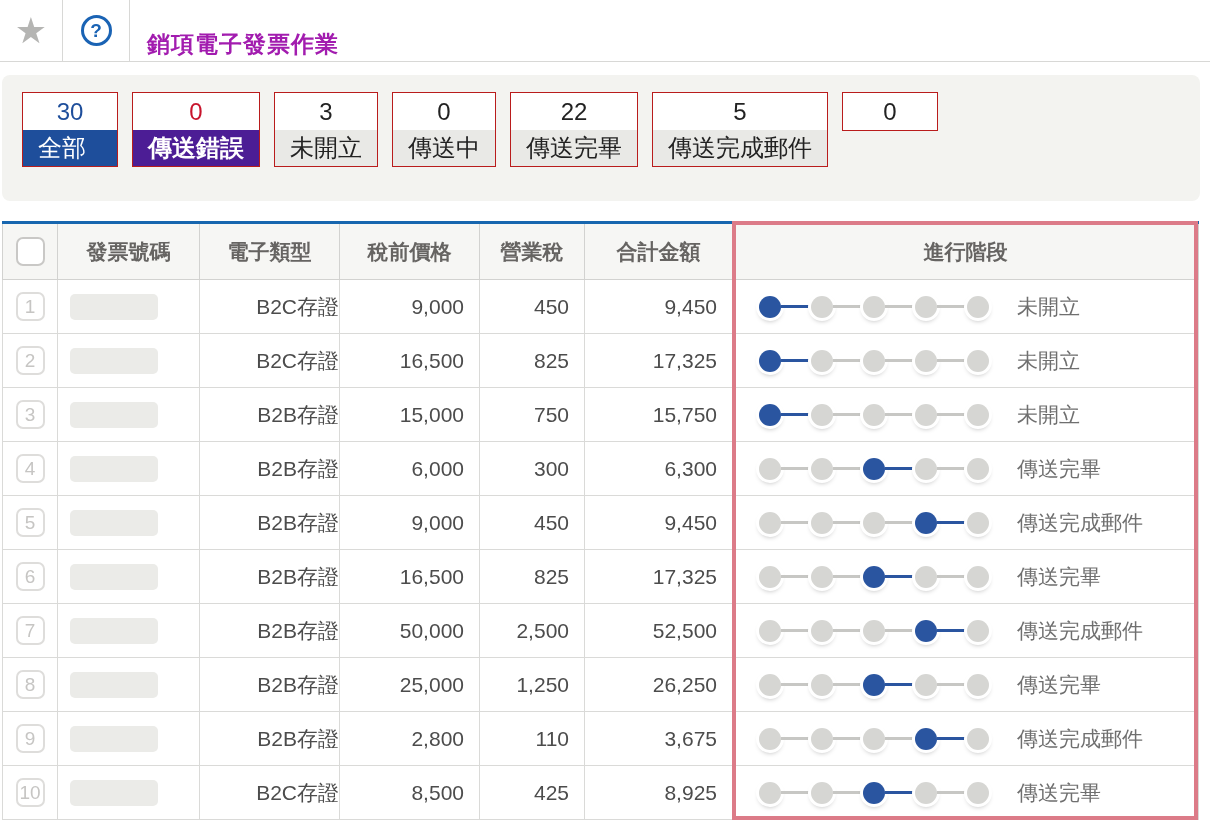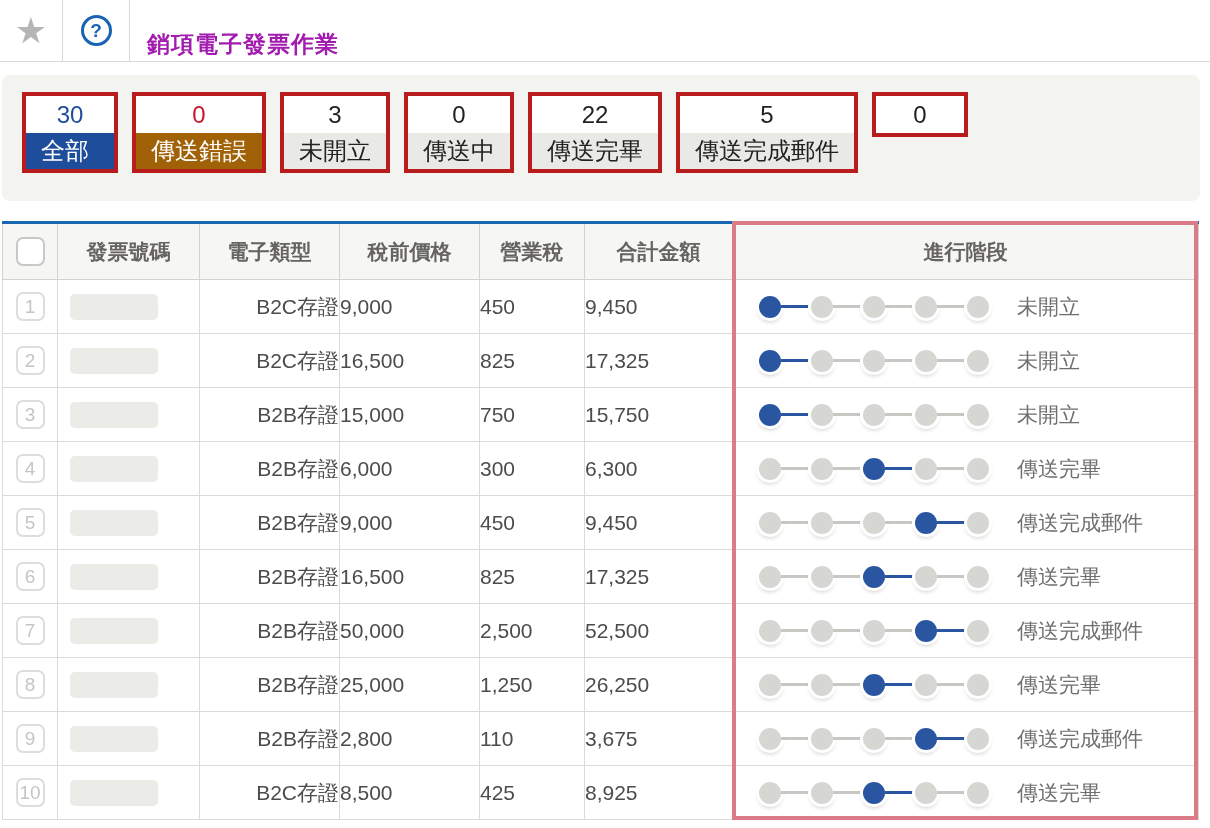--- a/index.html
+++ b/index.html
@@ -11,36 +11,36 @@
   .icon-cell.help-cell { width:66px; }
   .vdiv { width:1px; background:#d8d8d6; }
   .star { font-size:36px; color:#b5b5b3; line-height:1; }
   .help { width:31px; height:31px; border:3px solid #1a63b4; border-radius:50%; display:flex; align-items:center; justify-content:center;
           font-size:19px; font-weight:bold; color:#1a63b4; }
   .title { display:flex; align-items:center; padding-left:17px; font-size:23px; font-weight:bold; color:#a21caf; letter-spacing:1px;margin-top:27px; }
 
   
   .filter-panel { margin:13px 10px 0 2px; height:126px; background:#f3f3f0; border-radius:8px;
                   padding:17px 0 0 20px; display:flex; gap:14px; align-items:flex-start; }
-  .filter-btn { border:4px solid #b91c1c; background:#fff; padding:0; cursor:pointer; font-family:inherit; min-width:96px; }
+  .filter-btn { border:1px solid #b91c1c; background:#fff; padding:0; cursor:pointer; font-family:inherit; min-width:96px; }
   .filter-count { height:37px; line-height:37px; font-size:24px; text-align:center; background:#fff; color:#222; padding:0 8px; }
   .filter-label { height:36px; line-height:36px; font-size:24px; text-align:left; padding:0 15px;
                   background:#e9e9e6; color:#222; white-space:nowrap; }
   .filter-btn.primary .filter-count { color:#1e4e9b; }
   .filter-btn.primary .filter-label { background:#1e4e9b; color:#fff; }
   .filter-btn.danger .filter-count { color:#c8142c; }
-  .filter-btn.danger .filter-label { background:#a16207; color:#fff; }
+  .filter-btn.danger .filter-label { background:#4c1d95; color:#fff;font-weight:bold; }
 
   
   .table-wrap { position:relative; margin:20px 0 0 2px; width:1208px; }
   table { border-collapse:collapse; table-layout:fixed; width:1196px; border-top:3px solid #1766af; }
   th { background:#f6f6f4; color:#666462; font-size:21px; font-weight:bold; height:57px;
        border:1px solid #d2d2d0; border-top:none; }
   td { height:54px; border:1px solid #dadad8; font-size:21px; color:#4c4c4c; background:#fff; }
-  td.num { text-align:left; padding-right:15px; }
+  td.num { text-align:right; padding-right:15px; }
   td.center { text-align:right; }
   .selectall { width:29px; height:29px; border:2px solid #c9c8c6; border-radius:7px; background:#fff; margin:0 auto; }
   .rownum { width:29px; height:29px; border:2px solid #dedddb; border-radius:7px; color:#c6c5c3;
             font-size:19px; line-height:26px; text-align:center; margin:0 auto; }
   .pill { width:88px; height:26px; background:#ebebe8; border-radius:5px; margin-left:12px; }
 
   
   .stage-inner { display:flex; align-items:center; padding-left:26px; }
   .stepper { display:inline-flex; align-items:center; }
   .dot { width:22px; height:22px; border-radius:50%; background:#d6d6d3; flex:none;

